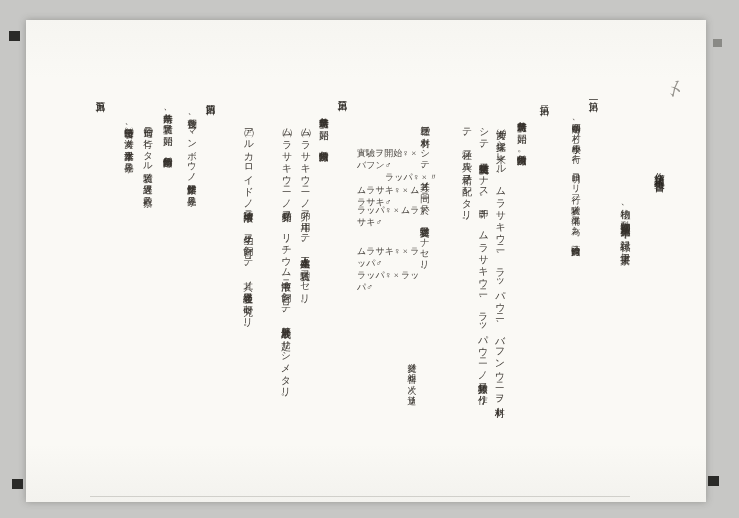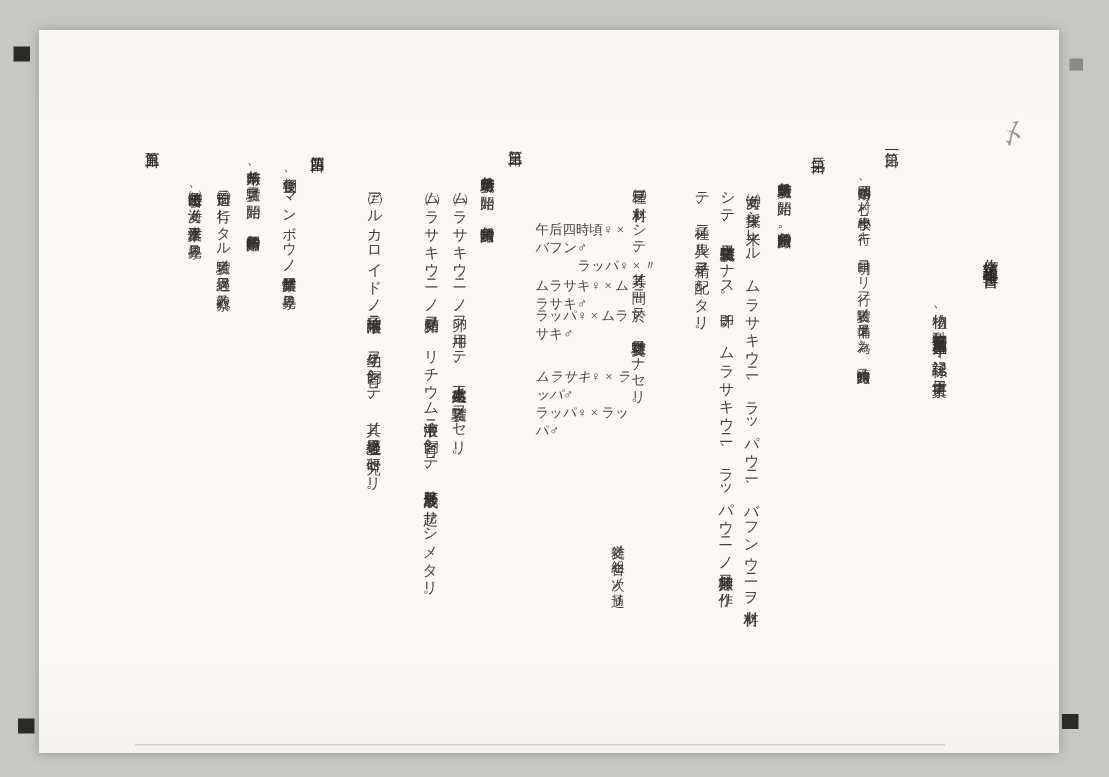--- a/index.html
+++ b/index.html
@@ -60,25 +60,25 @@
 
 <div class="vtext heading" style="right:137px;top:93px;">第一日</div>
 <div class="vtext small" style="right:154px;top:117px;max-height:338px;letter-spacing:0.1px;">午后四時頃、村ノ小學校ニ行キ、明日ヨリ行フ實驗ノ準備ヲ為シ、六時頃歸館ス。</div>
 
 <div class="vtext heading" style="right:186px;top:97px;">第二日</div>
 <div class="vtext" style="right:208px;top:114px;">午前八時實驗ヲ開始　　午后六時頃歸館。</div>
 <div class="vtext block" style="right:230px;top:121px;max-height:296px;">㈠海女ノ採集シ来レル、ムラサキウニ、ラッパウニ、バフンウニヲ材料トシテ、交雑生殖實驗ヲナス。即チ、ムラサキウニ、ラッパウニノ無核卵片ヲ作リテ、二種ノ異ル精子ヲ配シタリ。</div>
 <div class="vtext" style="right:305px;top:119px;max-height:300px;">㈡三種ヲ材料トシテ、其等ノ間ニ於テ、交雑實驗ヲナセリ。</div>
 <div class="vtext small" style="right:318px;top:356px;">交雑ノ組合セ次ノ通リ</div>
 
-<div class="cross-row" style="top:147px;">午后四時頃♀ × バフン♂</div>
+<div class="cross-row" style="top:147px;">實驗ヲ開始♀ × バフン♂</div>
 <div class="cross-row" style="top:171px;margin-left:28px;">ラッパ♀ × 〃</div>
 <div class="cross-row" style="top:184px;">ムラサキ♀ × ムラサキ♂</div>
 <div class="cross-row" style="top:204px;">ラッパ♀ × ムラサキ♂</div>
-<div class="cross-row" style="top:245px;font-style:italic;">ムラサキ♀ × ラッパ♂</div>
+<div class="cross-row" style="top:245px;">ムラサキ♀ × ラッパ♂</div>
 <div class="cross-row" style="top:269px;">ラッパ♀ × ラッパ♂</div>
 
 <div class="vtext heading" style="right:388px;top:92px;">第三日</div>
 <div class="vtext" style="right:406px;top:110px;">午前八時半實驗ヲ開始　　午后六時頃歸館</div>
 <div class="vtext block" style="right:425px;top:121px;max-height:300px;">㈠ムラサキウニノ卵ヲ用ヰテ、人工處女生殖ノ實驗ヲセリ。</div>
 <div class="vtext block" style="right:444px;top:121px;max-height:300px;">㈡ムラサキウニノ受精卵ヲ、リチウム溶液中ニ飼育シテ、外裹胚形成ヲ起サシメタリ。</div>
 <div class="vtext block" style="right:482px;top:121px;max-height:305px;">㈢アルカロイドノ諸種溶液中ニ、幼生ヲ飼育シテ、其ノ發生經過ヲ研究セリ。</div>
 
 <div class="vtext heading" style="right:520px;top:96px;">第四日</div>
 <div class="vtext" style="right:538px;top:111px;">朝食後、マンボウノ解體作業ヲ見學ス。</div>

